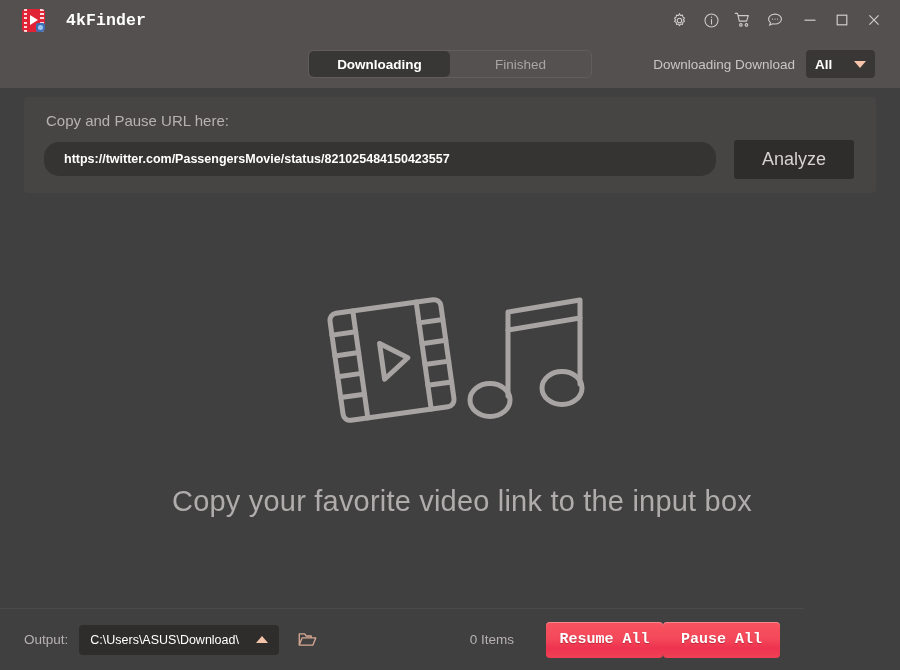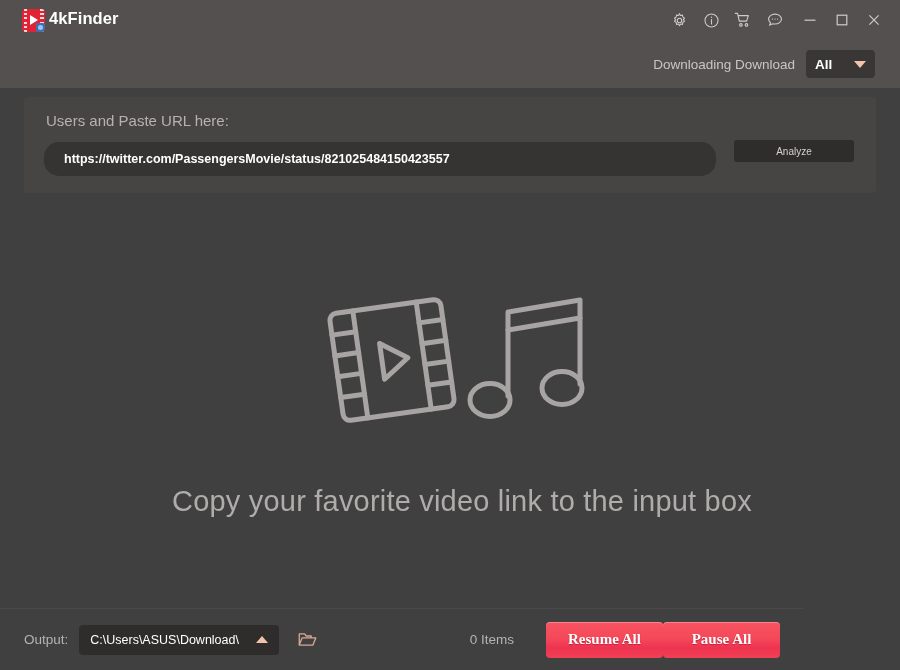--- a/index.html
+++ b/index.html
@@ -20,21 +20,21 @@
 
   
   .titlebar {
     height: 40px;
     background: #54504f;
     display: flex;
     align-items: center;
     padding: 0 10px 0 22px;
     flex: 0 0 40px;
   }
-  .brand { display: flex; align-items: flex-start; gap: 4px; }
+  .brand { display: flex; align-items: center; gap: 21px; font-family: Liberation Mono, monospace; }
   .logo {
     width: 23px; height: 23px;
     position: relative;
     border-radius: 4px;
     background: #e02435;
     overflow: hidden;
     flex: 0 0 23px;
   }
   .logo .perf {
     position: absolute; top: 0; bottom: 0; width: 3.5px;
@@ -173,26 +173,26 @@
     outline: none;
     padding: 17px 20px;
     color: #ffffff;
     font-size: 12.5px;
     font-weight: bold;
     font-family: "Liberation Sans", sans-serif;
   }
   .analyze {
     position: absolute;
     left: 710px; top: 43px;
-    width: 120px; height: 22px;
+    width: 120px; height: 39px;
     background: #2f2d2c;
     border: none;
     border-radius: 3px;
     color: #d5d1d0;
-    font-size: 10px;
+    font-size: 18px;
     font-family: "Liberation Sans", sans-serif;
     cursor: default;
   }
 
   
   .main {
     position: absolute;
     left: 12px; top: 193px;
     width: 900px; height: 415px;
     display: flex;
@@ -258,21 +258,21 @@
     font-size: 13.5px;
     margin-right: 32px;
   }
   .redbtn {
     width: 117px; height: 36px;
     border: none;
     border-radius: 4px;
     color: #ffffff;
     font-size: 15px;
     font-weight: bold;
-    font-family: Liberation Serif, serif;
+    font-family: Liberation Mono, monospace;
     cursor: default;
     background: linear-gradient(to bottom, #f8525f 0%, #f4495a 45%, #ee3350 72%, #f04055 100%);
     box-shadow: inset 0 1px 0 rgba(255,255,255,.30);
     text-shadow: 0 1px 1px rgba(120,10,25,.45);
   }
   .redbtn + .redbtn { }
 </style>
 </head>
 <body>
 
@@ -331,31 +331,35 @@
       <div class="wbtn">
         <svg width="16" height="16" viewBox="0 0 16 16">
             <path d="M3.4 3.4l9.2 9.2M12.6 3.4l-9.2 9.2" stroke="#cfcbca" stroke-width="1.2"></path>
           </svg>
       </div>
     </div>
   </div>
 
   <div class="tabrow"></div>
 
+  <div class="tabs">
+    <div class="tab active">Downloading</div>
+    <div class="tab inactive">Finished</div>
+  </div>
 
   <div class="simul">
     <div class="simul-label">Downloading Download</div>
     <div class="dropdown">
       <span class="dval">All</span>
       <span class="caret-dn"></span>
     </div>
   </div>
 
   <div class="urlpanel">
-    <div class="urllabel">Users and Paste URL here:</div>
+    <div class="urllabel">Copy and Pause URL here:</div>
     <input class="urlinput" type="text" value="https://twitter.com/PassengersMovie/status/821025484150423557" style="">
     <button class="analyze">Analyze</button>
   </div>
 
   <div class="main">
     <div class="empty-art">
       <svg width="280" height="145" viewBox="0 0 280 145" fill="none" stroke="#a8a4a3" stroke-width="5" stroke-linejoin="round" stroke-linecap="round">
         <g transform="rotate(-8 70 72)">
           <rect x="14" y="18" width="112" height="108" rx="7"></rect>
           <path d="M38 18v108M102 18v108"></path>

